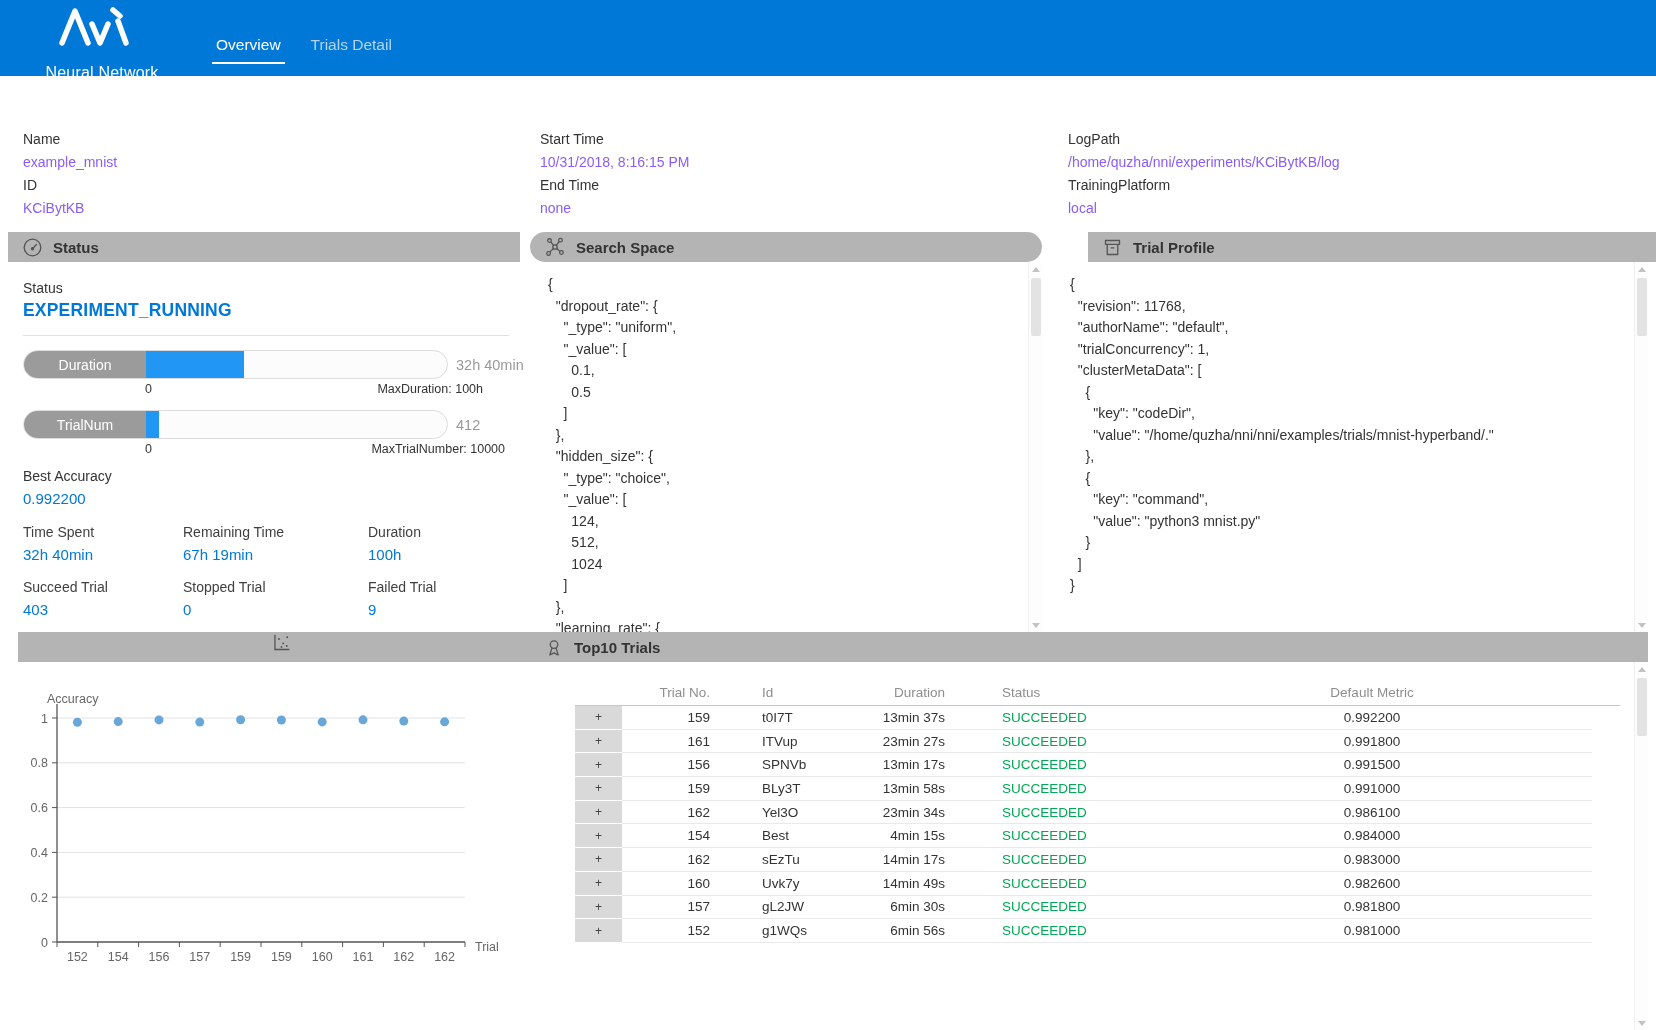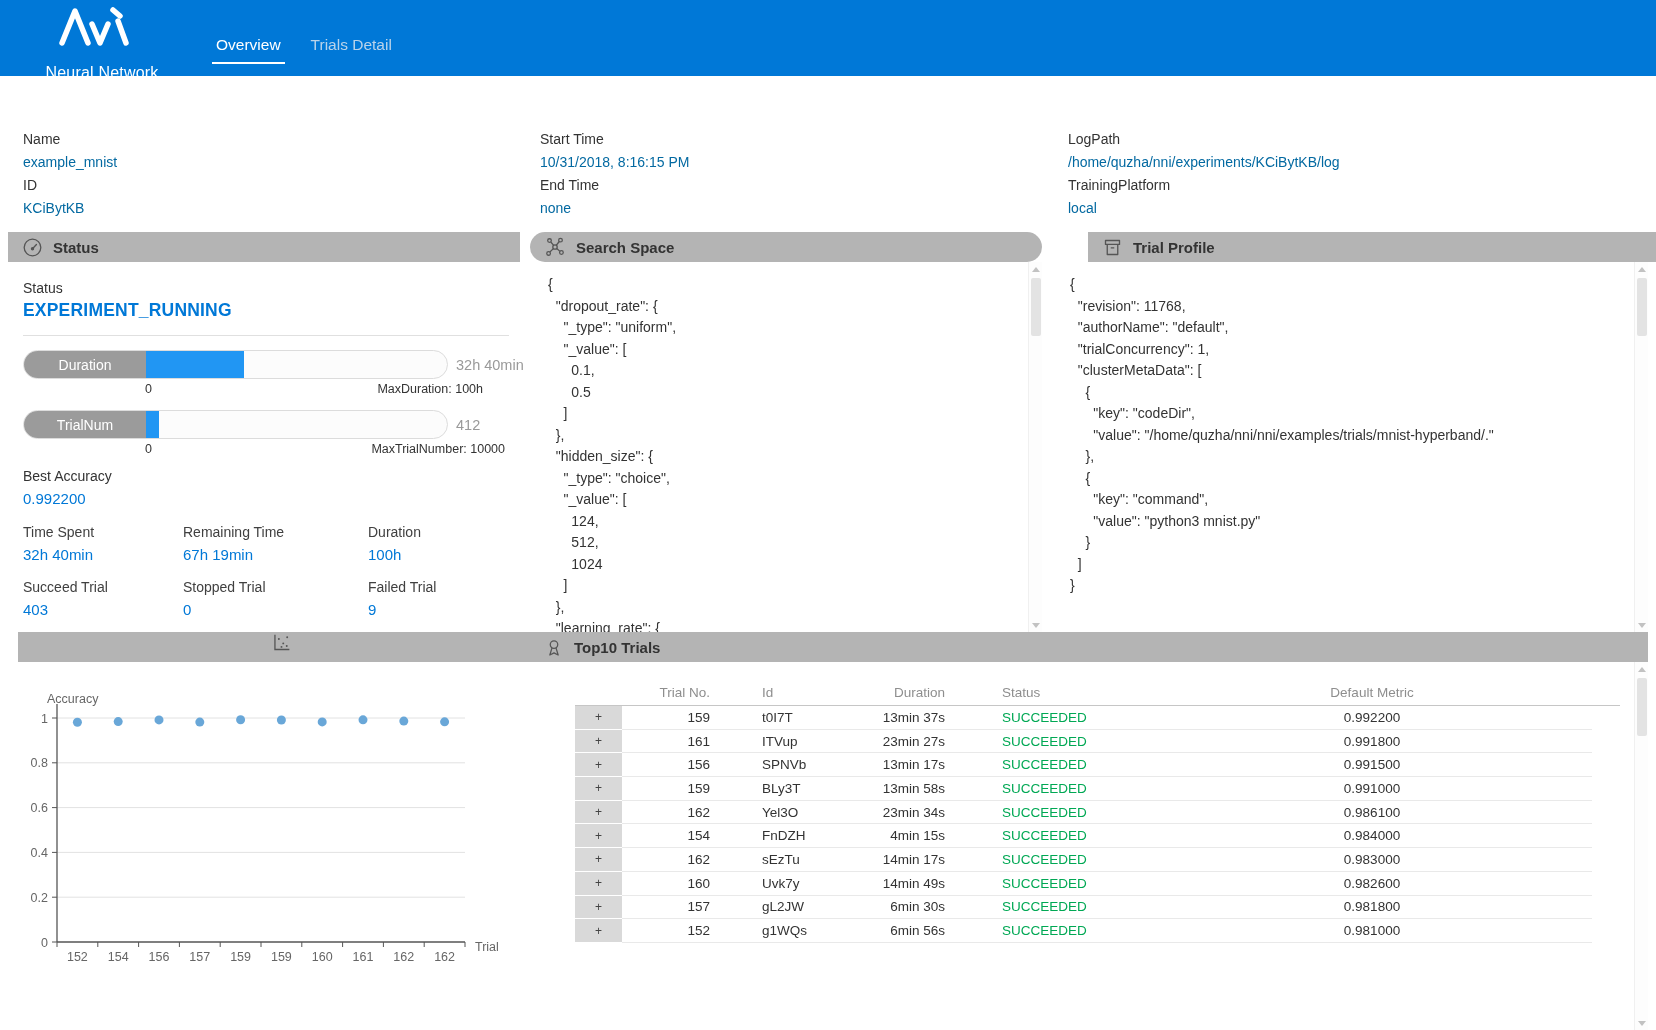--- a/index.html
+++ b/index.html
@@ -23,21 +23,21 @@
   .bar svg { flex:0 0 auto; }
   .bar-exp     { left:8px;    top:88px;  width:1632px; }
   .bar-status  { left:8px;    top:232px; width:512px; }
   .bar-search  { left:530px;  top:232px; width:512px;border-radius:15px; }
   .bar-profile { left:1088px; top:232px; width:596px; }
   .bar-opt     { left:18px;    top:632px; width:512px;flex-direction:column; }
   .bar-top     { left:530px;  top:632px; width:1118px; }
   
   .fld { position:absolute; font-size:14px; white-space:nowrap; }
   .fld.lab { color:#333; }
-  .fld.val { color:#0369a1; }
+  .fld.val { color:#8b5cf6; }
   
   .content { position:absolute; background:#fff; }
   .status-content  { left:8px;    top:262px; width:512px;  height:370px; }
   .search-content  { left:530px;  top:262px; width:512px;  height:370px; overflow:hidden; }
   .profile-content { left:1052px; top:262px; width:596px;  height:370px; overflow:hidden; }
   .opt-content     { left:8px;    top:662px; width:512px;  height:368px; }
   .top-content     { left:530px;  top:662px; width:1118px; height:368px; }
   
   .st-label { position:absolute; left:15px; top:18px; font-size:14px; color:#333; }
   .st-value { position:absolute; left:15px; top:38px; font-size:17.5px; font-weight:600; color:#0078d7; letter-spacing:.2px; }
@@ -385,21 +385,21 @@
             <div class="cell c-no">162</div>
             <div class="cell c-id">Yel3O</div>
             <div class="cell c-dur">23min 34s</div>
             <div class="cell c-status" style="color:#00a854">SUCCEEDED</div>
             <div class="cell c-metric">0.986100</div>
           </div>
           <div class="trow">
             <div class="cell c-lead"></div>
             <div class="cell c-exp">+</div>
             <div class="cell c-no">154</div>
-            <div class="cell c-id">FnDZH</div>
+            <div class="cell c-id">Best</div>
             <div class="cell c-dur">4min 15s</div>
             <div class="cell c-status" style="color:#00a854">SUCCEEDED</div>
             <div class="cell c-metric">0.984000</div>
           </div>
           <div class="trow">
             <div class="cell c-lead"></div>
             <div class="cell c-exp">+</div>
             <div class="cell c-no">162</div>
             <div class="cell c-id">sEzTu</div>
             <div class="cell c-dur">14min 17s</div>

